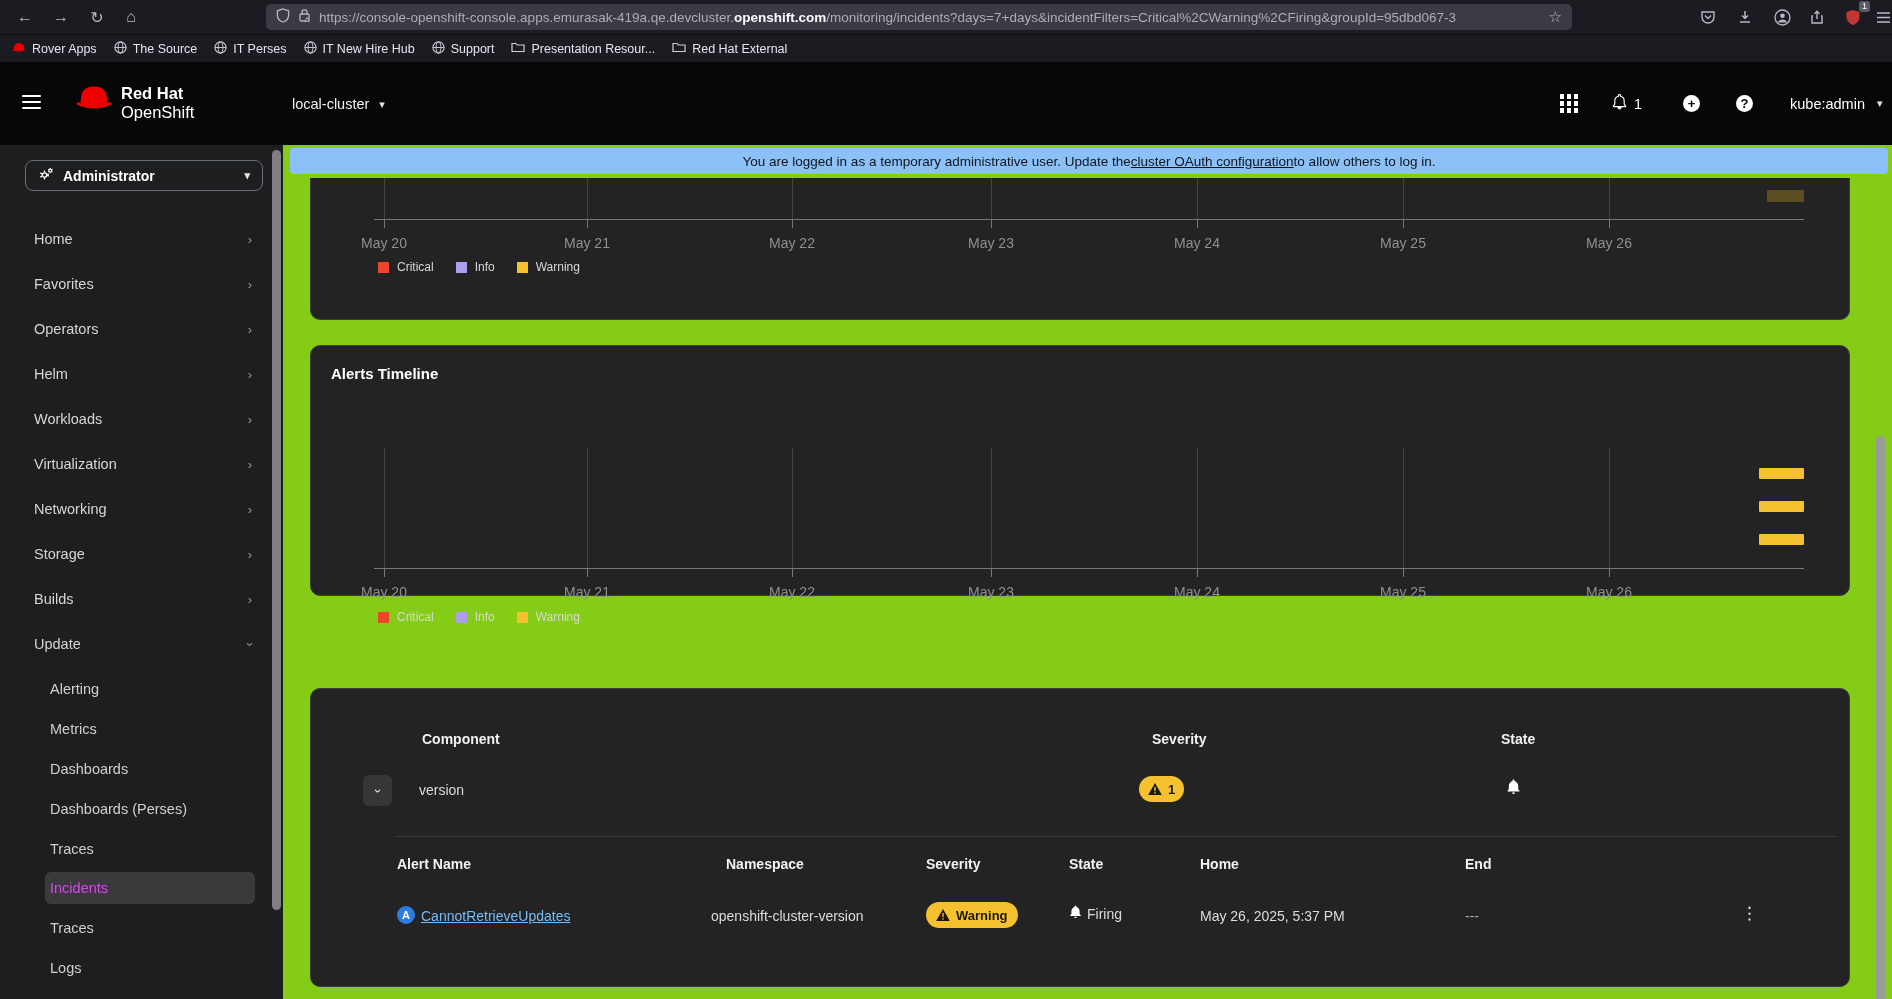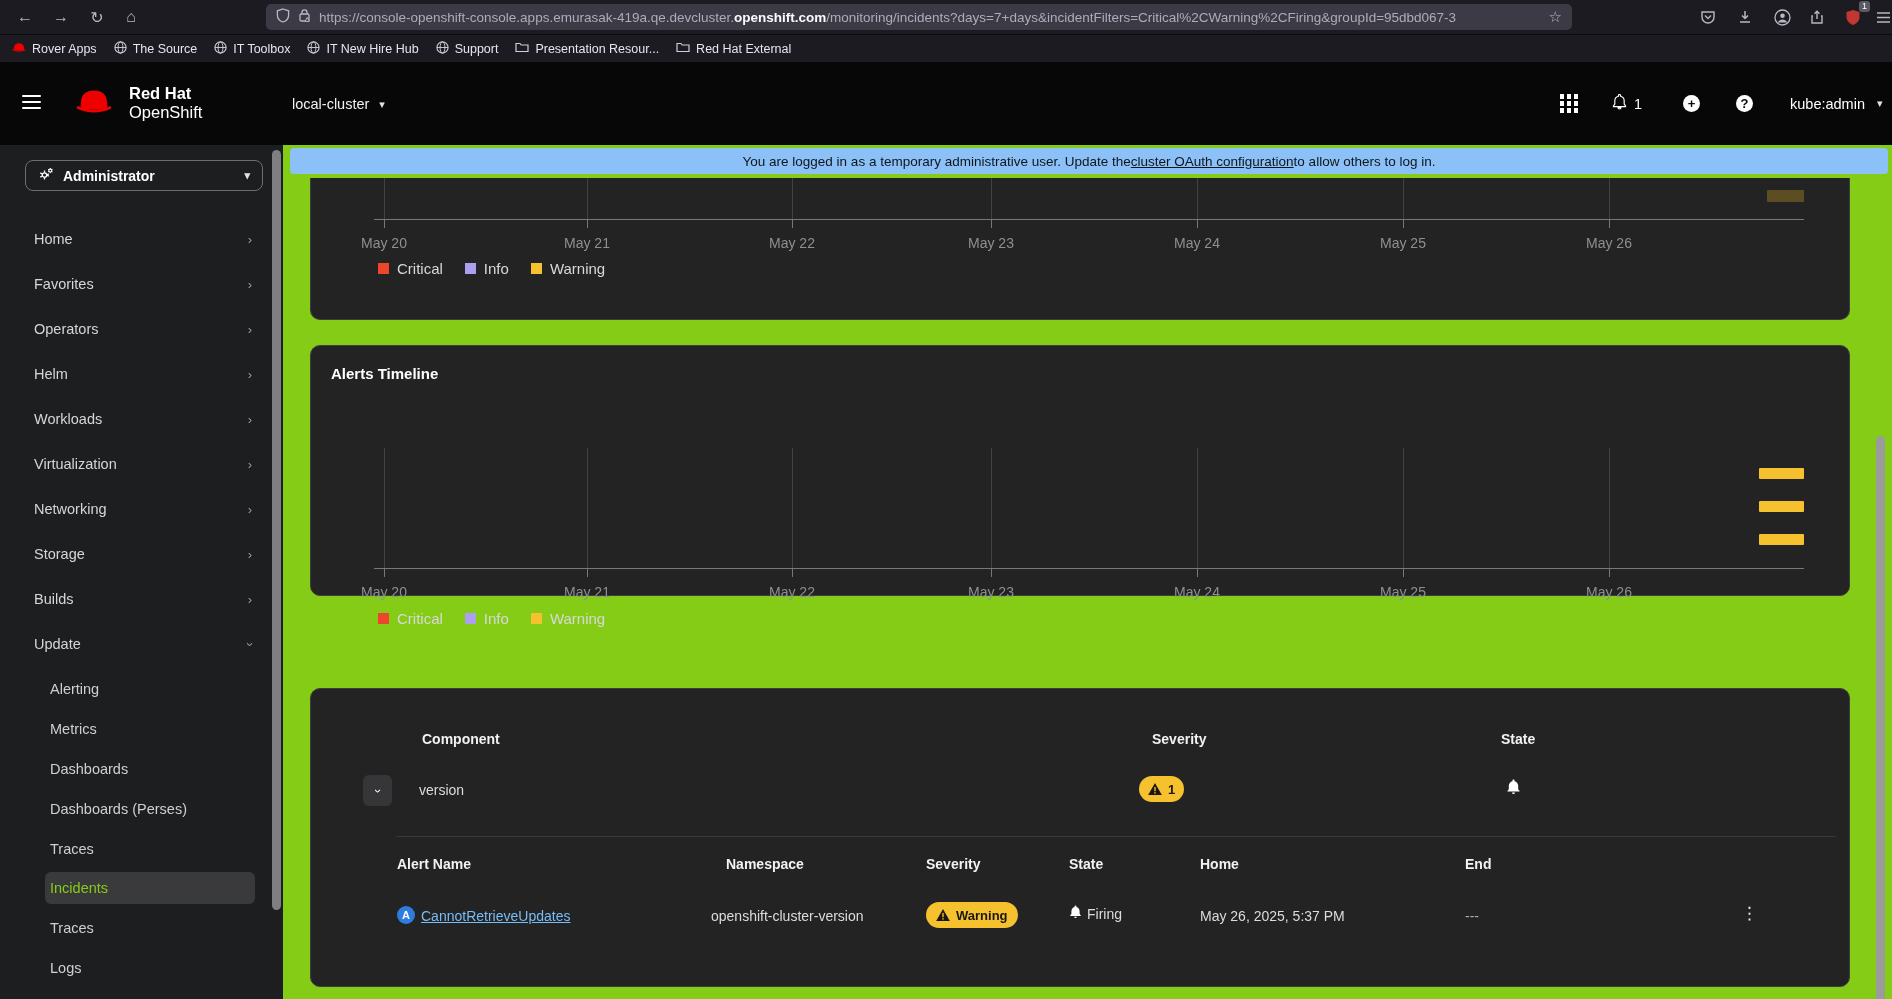--- a/index.html
+++ b/index.html
@@ -23,21 +23,21 @@
   .bookmarks-bar { position:absolute; top:34px; left:0; width:1892px; height:28px;
     background:#1C1B22; border-top:1px solid #0c0b0e; display:flex; align-items:center;
     padding-left:12px; gap:17px; }
   .bookmark { display:flex; align-items:center; gap:6px; font-size:12.5px; color:#e6e4ee;
     white-space:nowrap; }
 
   
   .masthead { position:absolute; top:62px; left:0; width:1892px; height:83px; background:#070708; }
   .hamburger { position:absolute; left:22px; top:33px; width:19px; height:15px; }
   .hamburger span { display:block; height:2.4px; background:#fff; margin-bottom:3.6px; border-radius:1px; }
-  .brand { position:absolute; left:76px; top:22px; display:flex; align-items:center; gap:17px; }
+  .brand { position:absolute; left:76px; top:22px; display:flex; gap:9px; }
   .brand-text div { color:#fff; font-size:16.5px; line-height:19px; }
   .brand-text .b1 { font-weight:bold; }
   .cluster-sel { position:absolute; left:292px; top:34px; color:#f0f0f0; font-size:14.5px;
     display:flex; align-items:center; gap:10px; }
   .mh-right { position:absolute; top:0; height:83px; display:flex; align-items:center; color:#fff; }
   .caret { font-size:11px; color:#e2e2e2; }
   .grid-icon { display:grid; grid-template-columns:repeat(3,4.4px); grid-gap:2.6px; }
   .grid-icon i { width:4.4px; height:4.4px; background:#fff; }
   .circle-glyph { width:17px; height:17px; border-radius:50%; background:#fff; color:#0a0a0a;
     font-size:13px; font-weight:bold; display:flex; align-items:center; justify-content:center; }
@@ -48,38 +48,38 @@
     border:1px solid #6a6e73; border-radius:8px; display:flex; align-items:center;
     padding:0 12px; gap:9px; color:#fff; font-size:14px; font-weight:bold; }
   .persp .caret { margin-left:auto; }
   .nav-item { position:absolute; left:34px; width:224px; height:24px; display:flex;
     align-items:center; color:#d6d6d8; font-size:14.5px; }
   .nav-item .nav-chevron { margin-left:auto; margin-right:6px; color:#9a9a9e; font-size:13px; }
   .nav-sub { position:absolute; left:50px; width:200px; height:24px; display:flex;
     align-items:center; color:#cfcfd1; font-size:14.5px; }
   .nav-active-bg { position:absolute; left:45px; top:727px; width:210px; height:32px;
     background:#3a3a3d; border-radius:6px; }
-  .nav-sub.active { color:#84cc16; }
+  .nav-sub.active { color:#d946ef; }
   .side-scroll { position:absolute; left:272px; top:5px; width:9px; height:760px;
     background:#7e7e83; border-radius:5px; }
 
   
   .content { position:absolute; left:283px; top:145px; width:1609px; height:854px; background:#84cc16; }
   .banner { position:absolute; left:7px; top:3px; width:1598px; height:26px; border-radius:4px;
     display:flex; align-items:center; justify-content:center; font-size:13.5px; color:#10151c; }
   .banner a { color:#10151c; }
   .card { position:absolute; left:27px; width:1540px; background:#232324;
     border:1px solid #3d3d3f; border-radius:10px; }
   .card.clipped { border-top:none; border-radius:0 0 10px 10px; }
   .gridline { position:absolute; width:1px; background:#3f4246; }
   .axis { position:absolute; height:1px; background:#75787c; left:63px; width:1430px; }
   .tickmark { position:absolute; width:1px; height:9px; background:#75787c; }
   .tick-label { position:absolute; width:90px; text-align:center; font-size:14px; color:#8d8f92; }
   .legend { position:absolute; left:67px; display:flex; align-items:flex-end; gap:22px;
-    font-size:15px; color:#d8d8d8; }
+    font-size:12px; color:#d8d8d8; }
   .legend .item { display:flex; align-items:center; gap:8px; }
   .swatch { width:11px; height:11px; display:inline-block; }
   .bar { position:absolute; border-radius:1px; }
   .chart-title { position:absolute; left:20px; top:19px; color:#fff; font-size:15px; font-weight:bold; }
 
   .th { position:absolute; color:#f2f2f2; font-size:14px; font-weight:bold; }
   .td { position:absolute; color:#dcdcdc; font-size:14px; }
   .expand-btn { position:absolute; left:52px; top:86px; width:29px; height:31px; background:#363639;
     border-radius:6px; color:#fff; display:flex; align-items:center; justify-content:center; font-size:12px; }
   .pill { position:absolute; height:26px; border-radius:13px; display:flex; align-items:center;
@@ -174,21 +174,21 @@
           <path d="M1 7h12" stroke="#cfcfd8" stroke-width="1"></path>
         </svg></span>
     <span>The Source</span>
   </div>
   <div class="bookmark">
     <span><svg width="13" height="13" viewBox="0 0 14 14">
           <circle cx="7" cy="7" r="6" fill="none" stroke="#cfcfd8" stroke-width="1.2"></circle>
           <ellipse cx="7" cy="7" rx="2.6" ry="6" fill="none" stroke="#cfcfd8" stroke-width="1"></ellipse>
           <path d="M1 7h12" stroke="#cfcfd8" stroke-width="1"></path>
         </svg></span>
-    <span>IT Toolbox</span>
+    <span>IT Perses</span>
   </div>
   <div class="bookmark">
     <span><svg width="13" height="13" viewBox="0 0 14 14">
           <circle cx="7" cy="7" r="6" fill="none" stroke="#cfcfd8" stroke-width="1.2"></circle>
           <ellipse cx="7" cy="7" rx="2.6" ry="6" fill="none" stroke="#cfcfd8" stroke-width="1"></ellipse>
           <path d="M1 7h12" stroke="#cfcfd8" stroke-width="1"></path>
         </svg></span>
     <span>IT New Hire Hub</span>
   </div>
   <div class="bookmark">

